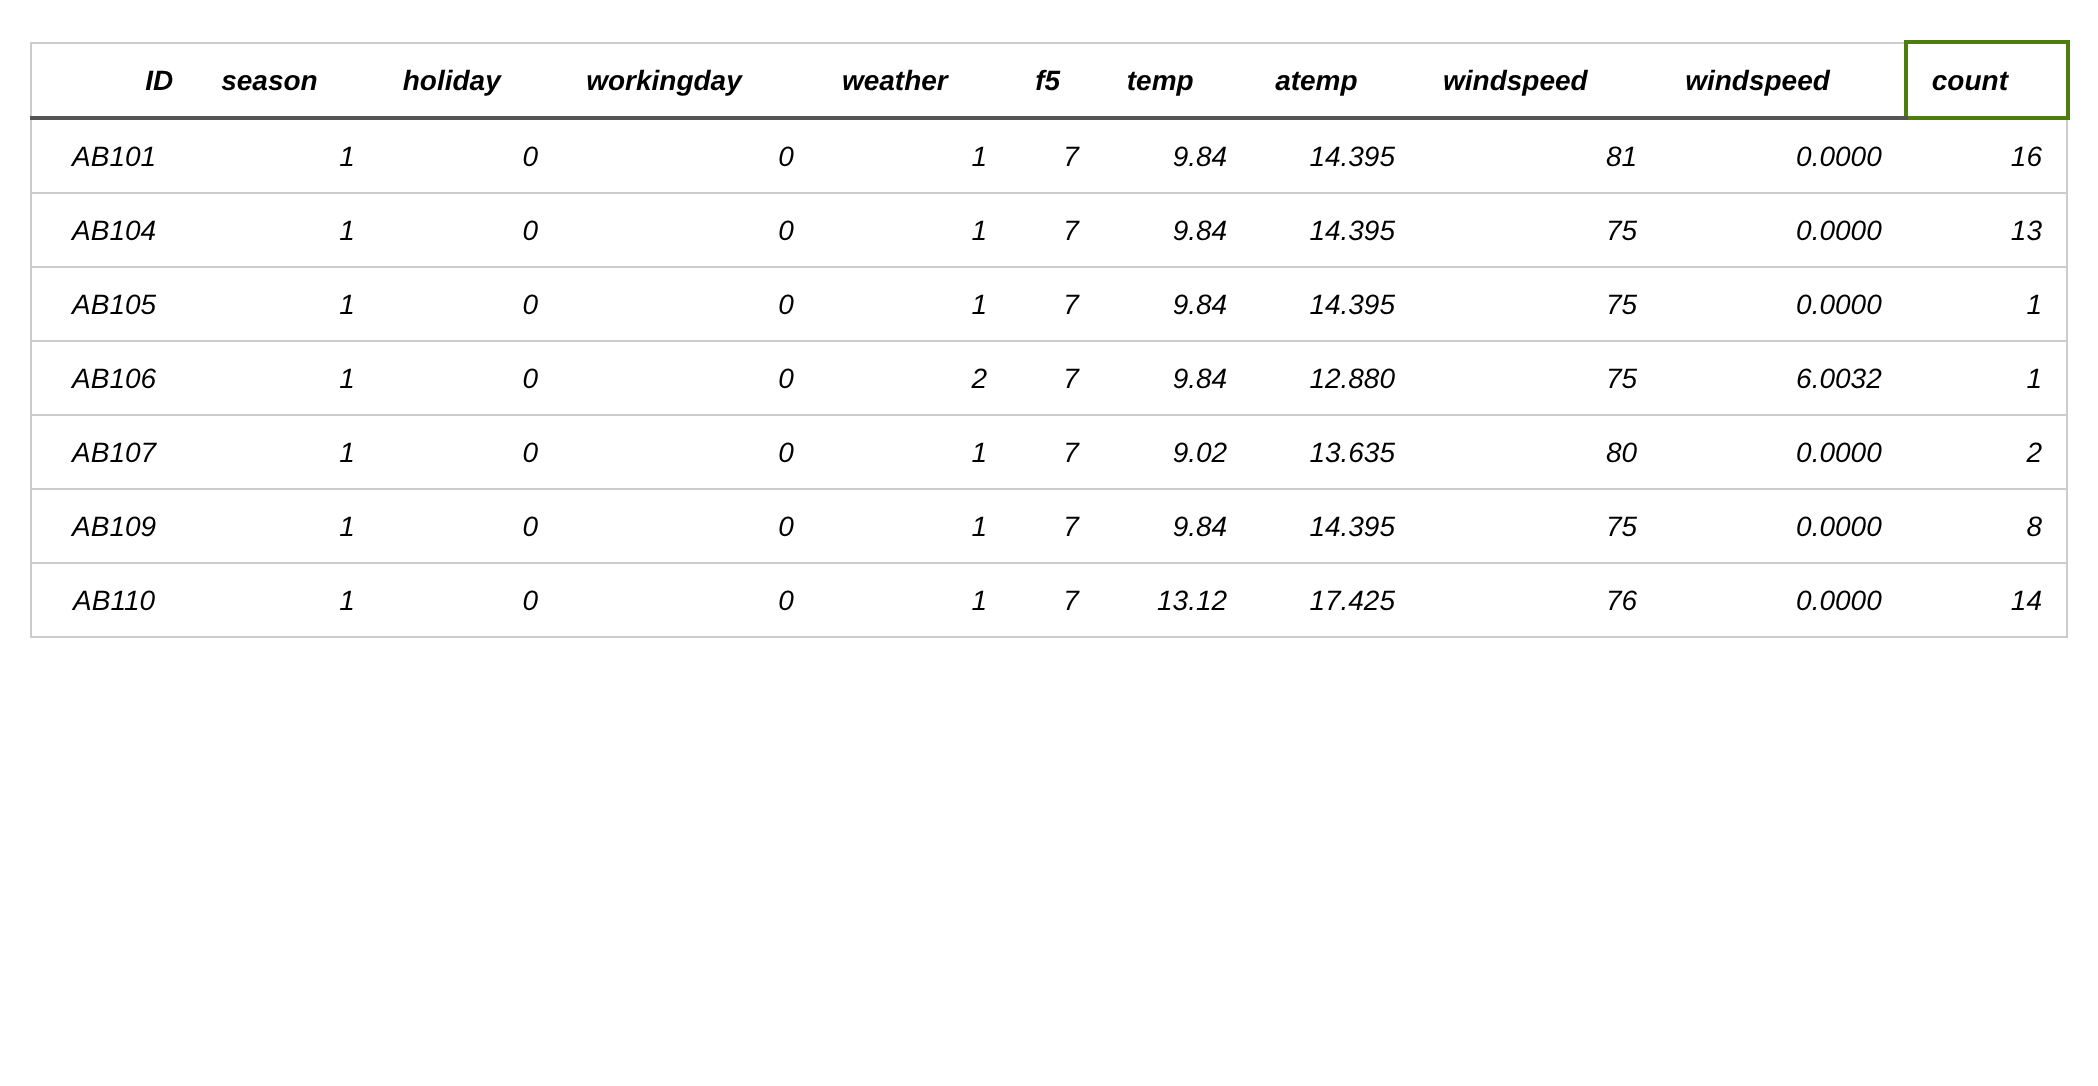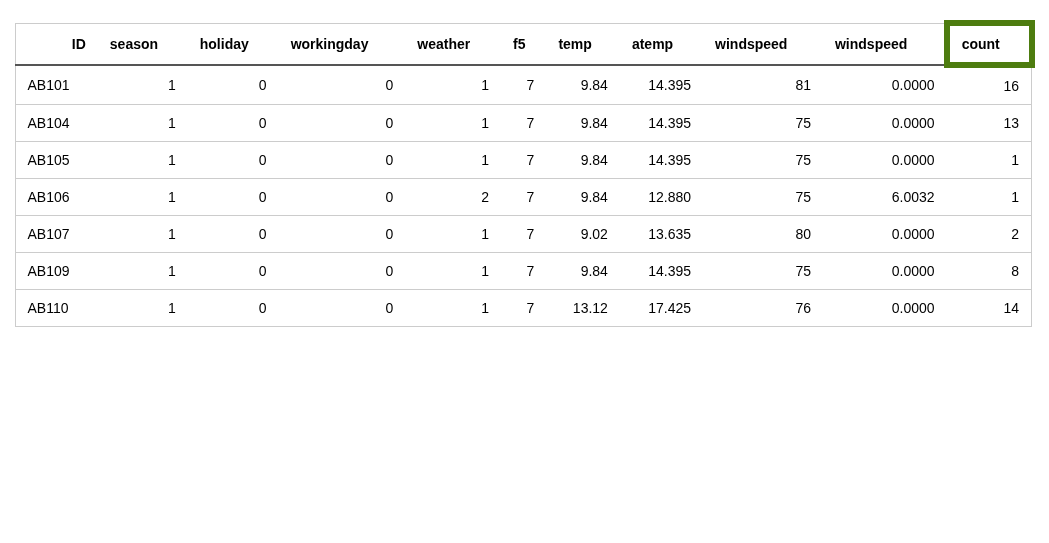--- a/index.html
+++ b/index.html
@@ -17,20 +17,21 @@
       min-height: 543px;
       display: flex;
       align-items: flex-start;
       justify-content: center;
       padding: 10px;
     }
 
     .table-container {
       width: 1020px;
       margin-top: 10px;
+      font-style: italic;
     }
 
     table {
       width: 100%;
       border-collapse: collapse;
       border: 1px solid #cccccc;
     }
 
     thead tr {
       border-bottom: 2px solid #333333;
@@ -43,40 +44,40 @@
       white-space: nowrap;
       border-bottom: 2px solid #555555;
       background: #ffffff;
     }
 
     thead th:first-child {
       text-align: right;
     }
 
     thead th.highlighted {
-      border: 6px solid #4d7c0f;
+      border: 2px solid #4d7c0f;
       color: #000;
     }
 
     tbody tr {
       border-bottom: 1px solid #cccccc;
     }
 
     tbody tr:last-child {
       border-bottom: none;
     }
 
     tbody td {
       padding: 10px 12px;
       text-align: right;
       white-space: nowrap;
     }
 
     tbody td:first-child {
-      text-align: left;
+      text-align: center;
     }
   </style>
 </head>
 <body>
 
 <div class="table-container">
   <table>
     <thead>
       <tr>
 

